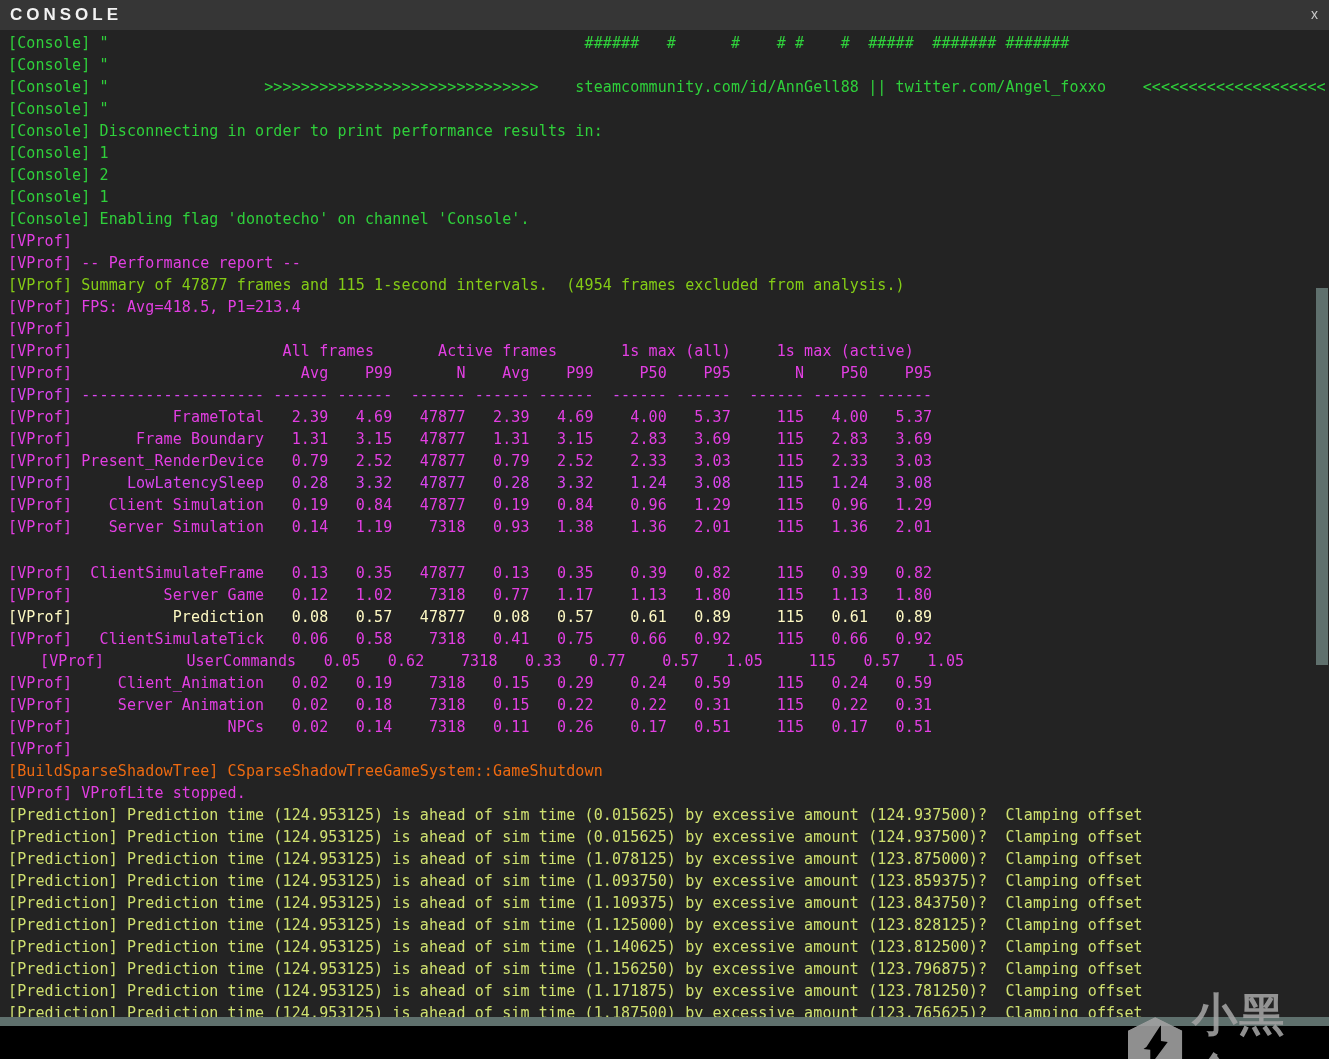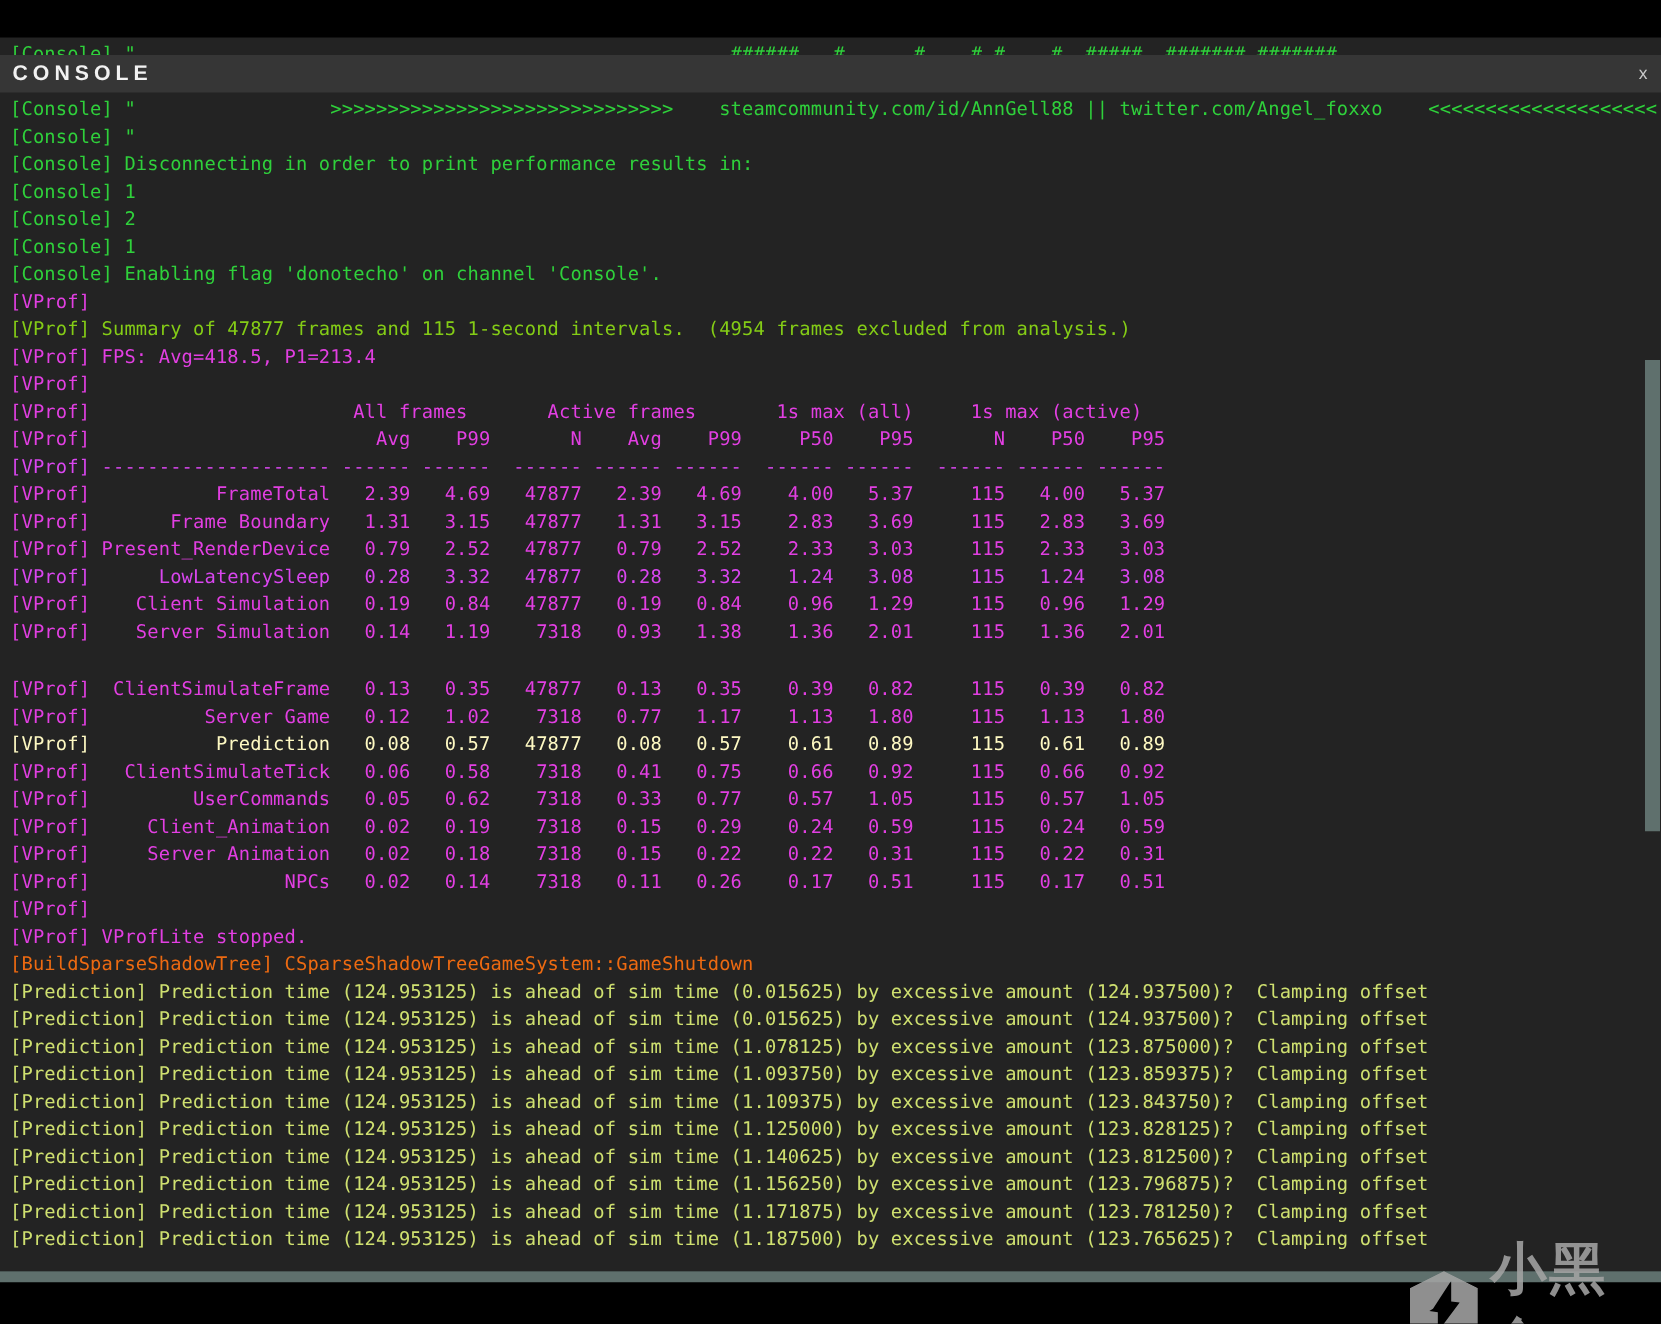--- a/index.html
+++ b/index.html
@@ -1,18 +1,18 @@
 <!DOCTYPE html>
 <html style="--background: #232323; --titlebar: #363636; --title_text: #f2f2f2; --close_text: #c9c9c9; --green: #2fd03b; --magenta: #e23fe2; --orange: #ed6a11; --yellow_green: #cfe070; --scrollbar: #5f706d; --bottom_bar: #000000; --watermark: #a3a3a3;"><head>
 <meta charset="utf-8">
 <style>
   html,body{margin:0;padding:0;background:#000;}
   #stage{position:relative;width:1329px;height:1059px;overflow:hidden;background:#000;
          font-family:"DejaVu Sans Mono",monospace;}
-  .titlebar{position:absolute;left:0;top:0;width:1329px;height:30px;background:var(--titlebar,#363636);margin-top:44px;}
+  .titlebar{position:absolute;left:0;top:0;width:1329px;height:30px;background:var(--titlebar,#363636);}
   .title{position:absolute;left:10px;top:5px;font-family:"Liberation Sans",sans-serif;
          font-weight:bold;font-size:17px;letter-spacing:4px;color:var(--title_text,#f2f2f2);}
   .close{position:absolute;right:11px;top:6px;font-family:"Liberation Sans",sans-serif;
          font-size:14px;color:var(--close_text,#c9c9c9);cursor:default;}
   .log{position:absolute;left:0;top:30px;width:1329px;height:987px;background:var(--background,#232323);
        overflow:hidden;box-sizing:border-box;padding:2px 0 0 8px;}
   .line{white-space:pre;font-size:15px;line-height:22px;letter-spacing:0.12px;}
   .hscroll{position:absolute;left:0;top:1017px;width:1329px;height:9px;background:var(--scrollbar,#5f706d);}
   .vthumb{position:absolute;right:1px;top:288px;width:12px;height:377px;background:var(--scrollbar,#5f706d);}
   .bottombar{position:absolute;left:0;top:1026px;width:1329px;height:33px;background:var(--bottom_bar,#000);}
@@ -30,43 +30,44 @@
       <div class="line" style="color: rgb(47, 208, 59);">[Console] "                                                    ######   #      #    # #    #  #####  ####### #######</div>
       <div class="line" style="color: rgb(47, 208, 59);">[Console] "</div>
       <div class="line" style="color: rgb(47, 208, 59);">[Console] "                 &gt;&gt;&gt;&gt;&gt;&gt;&gt;&gt;&gt;&gt;&gt;&gt;&gt;&gt;&gt;&gt;&gt;&gt;&gt;&gt;&gt;&gt;&gt;&gt;&gt;&gt;&gt;&gt;&gt;&gt;    steamcommunity.com/id/AnnGell88 || twitter.com/Angel_foxxo    &lt;&lt;&lt;&lt;&lt;&lt;&lt;&lt;&lt;&lt;&lt;&lt;&lt;&lt;&lt;&lt;&lt;&lt;&lt;&lt;</div>
       <div class="line" style="color: rgb(47, 208, 59);">[Console] "</div>
       <div class="line" style="color: rgb(47, 208, 59);">[Console] Disconnecting in order to print performance results in:</div>
       <div class="line" style="color: rgb(47, 208, 59);">[Console] 1</div>
       <div class="line" style="color: rgb(47, 208, 59);">[Console] 2</div>
       <div class="line" style="color: rgb(47, 208, 59);">[Console] 1</div>
       <div class="line" style="color: rgb(47, 208, 59);">[Console] Enabling flag 'donotecho' on channel 'Console'.</div>
       <div class="line" style="color: rgb(226, 63, 226);">[VProf]</div>
+      <div class="line" style="color: rgb(226, 63, 226);">[VProf] -- Performance report --</div>
       <div class="line" style="color: #84cc16;">[VProf] Summary of 47877 frames and 115 1-second intervals.  (4954 frames excluded from analysis.)</div>
       <div class="line" style="color: rgb(226, 63, 226);">[VProf] FPS: Avg=418.5, P1=213.4</div>
       <div class="line" style="color: rgb(226, 63, 226);">[VProf]</div>
       <div class="line" style="color: rgb(226, 63, 226);">[VProf]                       All frames       Active frames       1s max (all)     1s max (active)</div>
       <div class="line" style="color: rgb(226, 63, 226);">[VProf]                         Avg    P99       N    Avg    P99     P50    P95       N    P50    P95</div>
       <div class="line" style="color: #d946ef;">[VProf] -------------------- ------ ------  ------ ------ ------  ------ ------  ------ ------ ------</div>
       <div class="line" style="color: rgb(226, 63, 226);">[VProf]           FrameTotal   2.39   4.69   47877   2.39   4.69    4.00   5.37     115   4.00   5.37</div>
       <div class="line" style="color: rgb(226, 63, 226);">[VProf]       Frame Boundary   1.31   3.15   47877   1.31   3.15    2.83   3.69     115   2.83   3.69</div>
       <div class="line" style="color: rgb(226, 63, 226);">[VProf] Present_RenderDevice   0.79   2.52   47877   0.79   2.52    2.33   3.03     115   2.33   3.03</div>
       <div class="line" style="color: #d946ef;">[VProf]      LowLatencySleep   0.28   3.32   47877   0.28   3.32    1.24   3.08     115   1.24   3.08</div>
       <div class="line" style="color: rgb(226, 63, 226);">[VProf]    Client Simulation   0.19   0.84   47877   0.19   0.84    0.96   1.29     115   0.96   1.29</div>
       <div class="line" style="color: rgb(226, 63, 226);">[VProf]    Server Simulation   0.14   1.19    7318   0.93   1.38    1.36   2.01     115   1.36   2.01</div>
       <div class="line" style="color: rgb(226, 63, 226); margin-top: 24px;">[VProf]  ClientSimulateFrame   0.13   0.35   47877   0.13   0.35    0.39   0.82     115   0.39   0.82</div>
       <div class="line" style="color: rgb(226, 63, 226);">[VProf]          Server Game   0.12   1.02    7318   0.77   1.17    1.13   1.80     115   1.13   1.80</div>
       <div class="line" style="color: #fef9c3;">[VProf]           Prediction   0.08   0.57   47877   0.08   0.57    0.61   0.89     115   0.61   0.89</div>
       <div class="line" style="color: rgb(226, 63, 226);">[VProf]   ClientSimulateTick   0.06   0.58    7318   0.41   0.75    0.66   0.92     115   0.66   0.92</div>
-      <div class="line" style="color: rgb(226, 63, 226);">[VProf]         UserCommands   0.05   0.62    7318   0.33   0.77    0.57   1.05     115   0.57   1.05</div>
+      <div class="line" style="color: rgb(226, 63, 226); margin-left: 32px;">[VProf]         UserCommands   0.05   0.62    7318   0.33   0.77    0.57   1.05     115   0.57   1.05</div>
       <div class="line" style="color: rgb(226, 63, 226);">[VProf]     Client_Animation   0.02   0.19    7318   0.15   0.29    0.24   0.59     115   0.24   0.59</div>
       <div class="line" style="color: rgb(226, 63, 226);">[VProf]     Server Animation   0.02   0.18    7318   0.15   0.22    0.22   0.31     115   0.22   0.31</div>
       <div class="line" style="color: rgb(226, 63, 226);">[VProf]                 NPCs   0.02   0.14    7318   0.11   0.26    0.17   0.51     115   0.17   0.51</div>
       <div class="line" style="color: rgb(226, 63, 226);">[VProf]</div>
+      <div class="line" style="color: rgb(237, 106, 17);">[BuildSparseShadowTree] CSparseShadowTreeGameSystem::GameShutdown</div>
       <div class="line" style="color: rgb(226, 63, 226);">[VProf] VProfLite stopped.</div>
-      <div class="line" style="color: rgb(237, 106, 17);">[BuildSparseShadowTree] CSparseShadowTreeGameSystem::GameShutdown</div>
       <div class="line" style="color: rgb(207, 224, 112);">[Prediction] Prediction time (124.953125) is ahead of sim time (0.015625) by excessive amount (124.937500)?  Clamping offset</div>
       <div class="line" style="color: rgb(207, 224, 112);">[Prediction] Prediction time (124.953125) is ahead of sim time (0.015625) by excessive amount (124.937500)?  Clamping offset</div>
       <div class="line" style="color: rgb(207, 224, 112);">[Prediction] Prediction time (124.953125) is ahead of sim time (1.078125) by excessive amount (123.875000)?  Clamping offset</div>
       <div class="line" style="color: rgb(207, 224, 112);">[Prediction] Prediction time (124.953125) is ahead of sim time (1.093750) by excessive amount (123.859375)?  Clamping offset</div>
       <div class="line" style="color: rgb(207, 224, 112);">[Prediction] Prediction time (124.953125) is ahead of sim time (1.109375) by excessive amount (123.843750)?  Clamping offset</div>
       <div class="line" style="color: rgb(207, 224, 112);">[Prediction] Prediction time (124.953125) is ahead of sim time (1.125000) by excessive amount (123.828125)?  Clamping offset</div>
       <div class="line" style="color: rgb(207, 224, 112);">[Prediction] Prediction time (124.953125) is ahead of sim time (1.140625) by excessive amount (123.812500)?  Clamping offset</div>
       <div class="line" style="color: rgb(207, 224, 112);">[Prediction] Prediction time (124.953125) is ahead of sim time (1.156250) by excessive amount (123.796875)?  Clamping offset</div>
       <div class="line" style="color: rgb(207, 224, 112);">[Prediction] Prediction time (124.953125) is ahead of sim time (1.171875) by excessive amount (123.781250)?  Clamping offset</div>
       <div class="line" style="color: rgb(207, 224, 112);">[Prediction] Prediction time (124.953125) is ahead of sim time (1.187500) by excessive amount (123.765625)?  Clamping offset</div>

